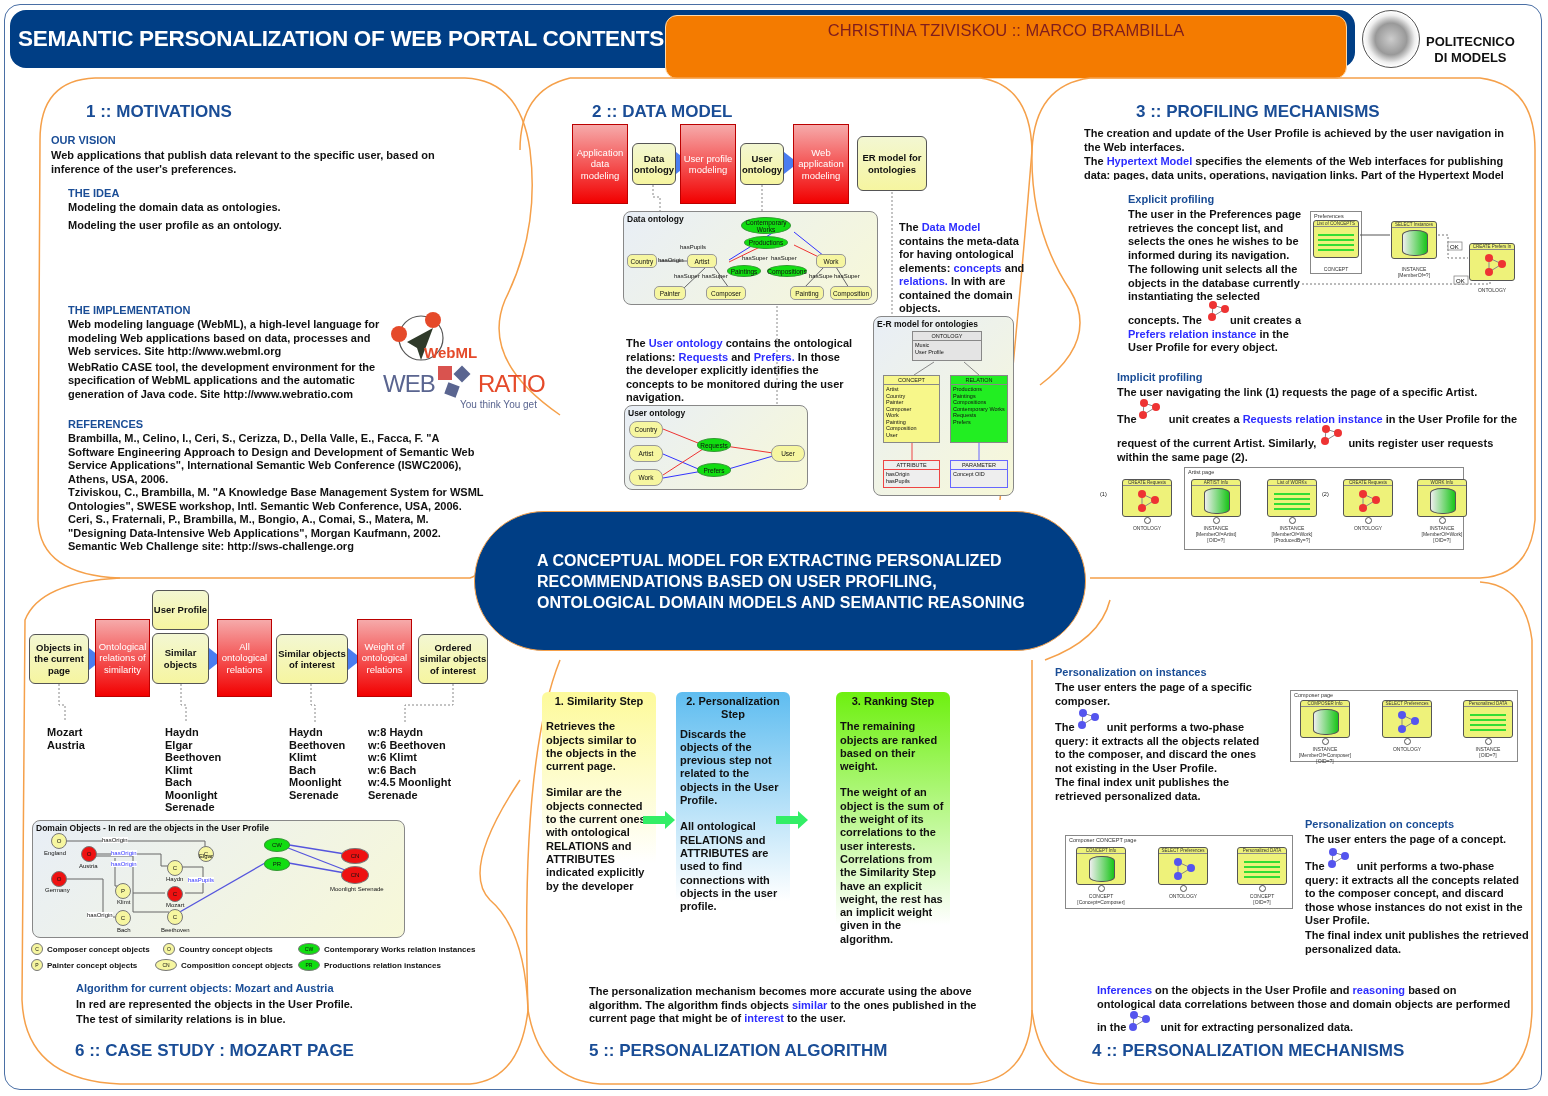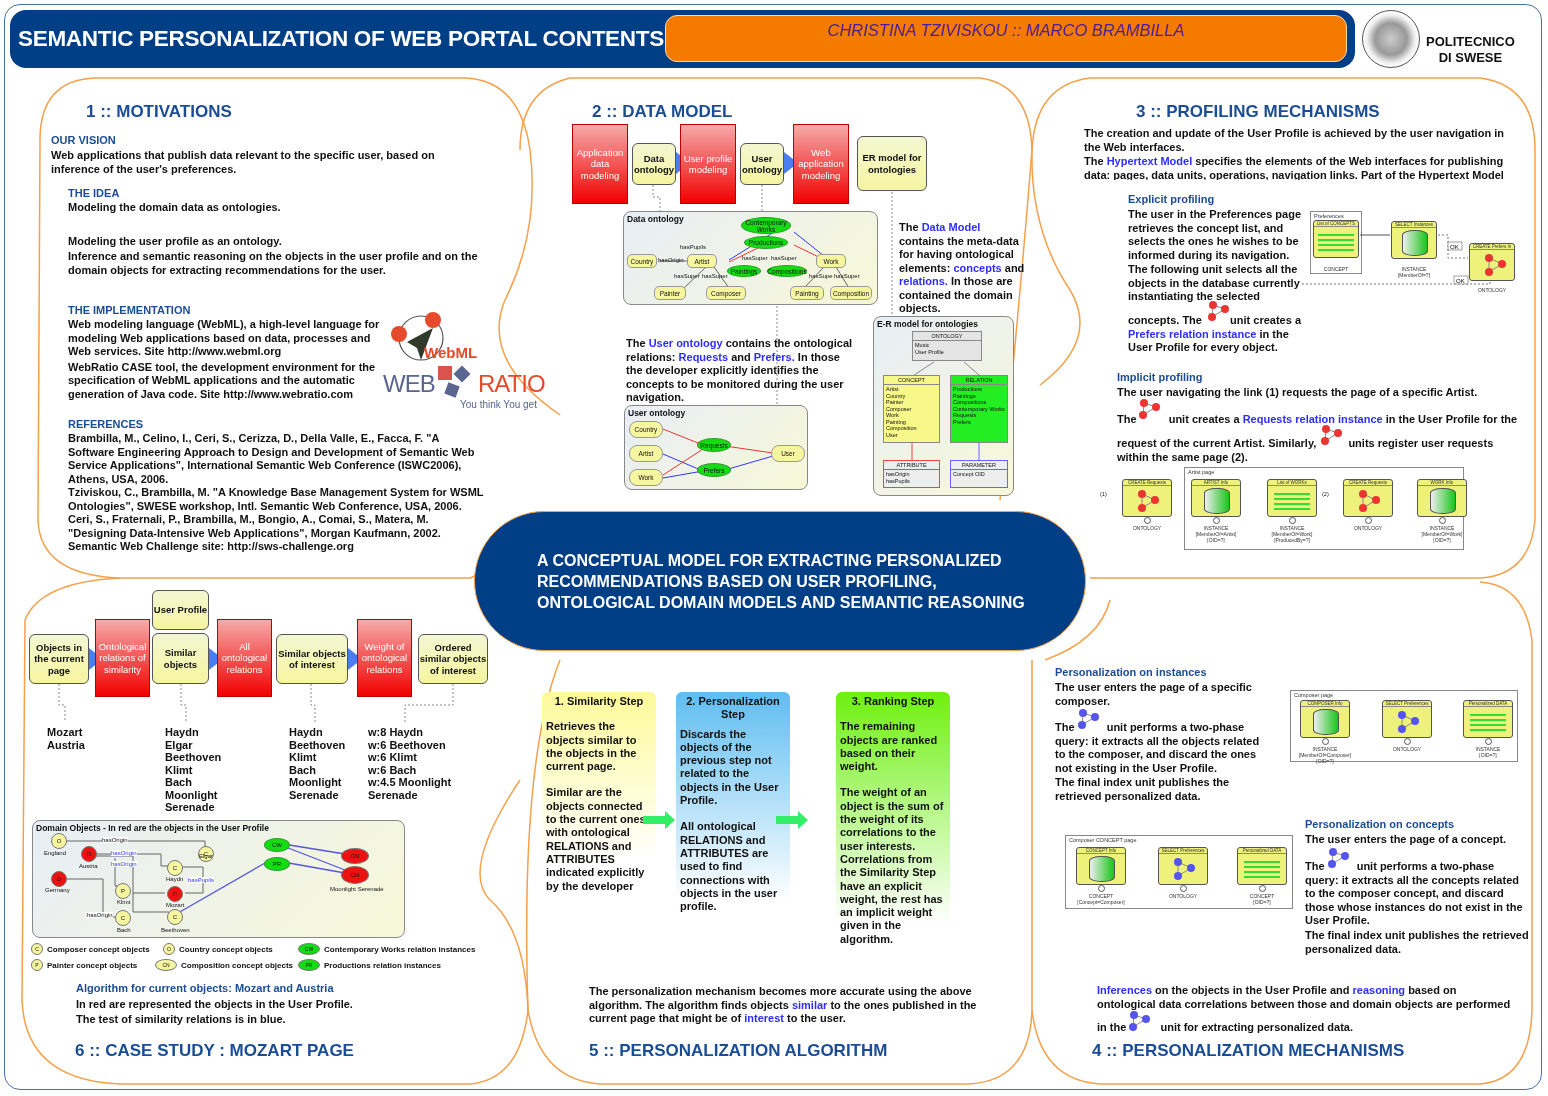--- a/index.html
+++ b/index.html
@@ -1,21 +1,21 @@
 <!DOCTYPE html>
 <html><head>
 <meta charset="utf-8">
 <style>
   html,body{margin:0;padding:0;background:#fff;}
   body{width:1548px;height:1096px;position:relative;overflow:hidden;font-family:"Liberation Sans",sans-serif;color:#111;}
   .frame{position:absolute;left:4px;top:4px;width:1538px;height:1086px;border:1.5px solid #4a6fa5;border-radius:16px;box-sizing:border-box;}
   .abs{position:absolute;}
   .hdr{position:absolute;left:10px;top:10px;width:1345px;height:58px;background:#003e85;border-radius:16px;}
   .hdr-title{position:absolute;left:20px;top:26px;color:#fff;font-weight:bold;font-size:22.5px;letter-spacing:-0.3px;}
-  .hdr-authors{position:absolute;left:665px;top:15px;width:682px;height:47px;background:#f47b00;border:1.5px solid #ffd9a8;border-radius:12px;box-sizing:border-box;text-align:center;color:#4c1d95;font-style:italic;}
+  .hdr-authors{position:absolute;left:665px;top:15px;width:682px;height:64px;background:#f47b00;border:1.5px solid #ffd9a8;border-radius:12px;box-sizing:border-box;text-align:center;color:#7f1d1d;}
   .hdr-authors .n{font-size:16.5px;margin-top:5px;}
   .hdr-authors .a{font-size:10.3px;margin-top:3px;}
   .seal{position:absolute;left:1362px;top:10px;width:56px;height:56px;border-radius:50%;border:1.5px solid #555;background:radial-gradient(circle,#ccc 0,#999 40%,#eee 60%,#fff 70%);}
   .seal-txt{position:absolute;left:1426px;top:34px;font-weight:bold;font-size:13px;text-align:center;line-height:16px;}
   .sec-title{position:absolute;color:#1a4d96;font-weight:bold;font-size:17px;}
   .sub{color:#1a4d96;font-weight:bold;font-size:11px;}
   .txt{font-weight:bold;font-size:11px;line-height:13.5px;}
   .blue{color:#2d2dff;}
   .pill{position:absolute;left:474px;top:511px;width:612px;height:140px;background:#003e85;border-radius:70px;border:1.5px solid #f5a04a;box-sizing:border-box;}
   .pill-txt{position:absolute;left:62px;top:38px;color:#fff;font-weight:bold;font-size:16px;line-height:21px;}
@@ -54,21 +54,21 @@
 
 <div class="hdr">
   <div class="hdr-title" style="top:16px;left:8px;">SEMANTIC PERSONALIZATION OF WEB PORTAL CONTENTS</div>
 </div>
 <div class="hdr-authors">
   <div class="n">CHRISTINA TZIVISKOU :: MARCO BRAMBILLA</div>
 </div>
 <div class="seal"></div>
 <div class="seal-txt">
   <div>POLITECNICO</div>
-  <div>DI SWESE</div>
+  <div>DI MODELS</div>
 </div>
 
 <svg class="abs" style="left:0;top:0;" width="1548" height="1096">
   <g fill="none" stroke="#f5a04a" stroke-width="1.5">
     <path d="M95,78 Q40,80 40,140 L38,520 Q40,575 120,578 L470,578 Q480,575 495,555 Q520,520 560,515 M95,78 L465,78 Q520,80 530,150 Q540,230 505,300 Q480,360 560,415"></path>
     <path d="M570,78 Q520,90 520,150 M570,78 L980,78 Q1030,85 1032,150 M1032,150 Q1020,300 1000,500"></path>
     <path d="M1090,78 L1480,78 Q1535,85 1535,150 L1535,520 Q1530,575 1480,578 L1090,578 M1090,78 Q1035,85 1032,150 Q1030,230 1070,290 Q1100,340 1040,385"></path>
     <path d="M120,578 Q40,582 25,620 L22,1000 Q25,1080 120,1084 L470,1084 Q520,1080 528,1010 Q525,930 490,900 Q460,870 520,780"></path>
     <path d="M528,1010 Q540,1080 600,1084 L970,1084 Q1030,1080 1032,1010 L1032,660 M528,1010 Q520,760 560,660"></path>
     <path d="M1032,1010 Q1040,1080 1100,1084 L1480,1084 Q1530,1080 1532,1010 L1532,640 Q1525,585 1480,582 M1045,660 Q1100,640 1110,600"></path>
@@ -77,23 +77,22 @@
 
 <div class="pill">
   <div class="pill-txt" style="width:490px;">A CONCEPTUAL MODEL FOR EXTRACTING PERSONALIZED RECOMMENDATIONS BASED ON USER PROFILING, ONTOLOGICAL DOMAIN MODELS AND SEMANTIC REASONING</div>
 </div>
 
 <div class="sec-title" style="left:86px;top:102px;">1 :: MOTIVATIONS</div>
 <div class="abs sub" style="left:51px;top:134px;">OUR VISION</div>
 <div class="abs txt" style="left:51px;top:149px;width:400px;">Web applications that publish data relevant to the specific user, based on inference of the user's preferences.</div>
 <div class="abs sub" style="left:68px;top:187px;">THE IDEA</div>
 <div class="abs" style="left:68px;top:201px;width:420px;">
-  <div class="txt" style="margin-bottom:20px;">Modeling the domain data as ontologies.</div>
+  <div class="txt" style="margin-bottom:4px;">Modeling the domain data as ontologies.</div>
   <div class="txt" style="margin-bottom:2px;">Modeling the user profile as an ontology.</div>
-  <div class="txt" style="margin-bottom:2px;">Inference and semantic reasoning on the objects in the user profile and on the domain objects for extracting recommendations for the user.</div>
 </div>
 <div class="abs sub" style="left:68px;top:304px;">THE IMPLEMENTATION</div>
 <div class="abs" style="left:68px;top:318px;width:315px;">
   <div class="txt" style="margin-bottom:2px;">Web modeling language (WebML), a high-level language for modeling Web applications based on data, processes and Web services. Site http://www.webml.org</div>
   <div class="txt">WebRatio CASE tool, the development environment for the specification of WebML applications and the automatic generation of Java code. Site http://www.webratio.com</div>
 </div>
 
 <svg class="abs" style="left:385px;top:312px;" width="70" height="52">
   <circle cx="36" cy="26" r="22" fill="none" stroke="#555" stroke-width="1.2"></circle>
   <circle cx="14" cy="22" r="8" fill="#e54a2a"></circle>
@@ -163,21 +162,21 @@
   <div class="lbl" style="left:56px;top:32px;">hasPupils</div>
   <div class="lbl" style="left:34px;top:45px;">hasOrigin</div>
   <div class="lbl" style="left:118px;top:43px;">hasSuper</div>
   <div class="lbl" style="left:147px;top:43px;">hasSuper</div>
   <div class="lbl" style="left:50px;top:61px;">hasSuper</div>
   <div class="lbl" style="left:78px;top:61px;">hasSuper</div>
   <div class="lbl" style="left:185px;top:61px;">hasSupe</div>
   <div class="lbl" style="left:210px;top:61px;">hasSuper</div>
 </div>
 
-<div class="abs txt" style="left:899px;top:221px;width:128px;"><span>The </span><span class="blue">Data Model</span><span> contains the meta-data for having ontological elements: </span><span class="blue">concepts</span><span> and </span><span class="blue">relations.</span><span> In those are contained the domain objects.</span></div>
+<div class="abs txt" style="left:899px;top:221px;width:128px;"><span>The </span><span class="blue">Data Model</span><span> contains the meta-data for having ontological elements: </span><span class="blue">concepts</span><span> and </span><span class="blue">relations.</span><span> In with are contained the domain objects.</span></div>
 
 <div class="abs txt" style="left:626px;top:337px;width:228px;"><span>The </span><span class="blue">User ontology</span><span> contains the ontological relations: </span><span class="blue">Requests</span><span> and </span><span class="blue">Prefers.</span><span> In those the developer explicitly identifies the concepts to be monitored during the user navigation.</span></div>
 
 <div class="diagram" style="left:624px;top:405px;width:184px;height:85px;">
   <div class="dtitle">User ontology</div>
   <svg class="abs" style="left:0;top:0;" width="184" height="85">
     <line x1="38" y1="23" x2="78" y2="39" stroke="#e33"></line>
     <line x1="38" y1="48" x2="78" y2="65" stroke="#33f"></line>
     <line x1="38" y1="69" x2="78" y2="43" stroke="#e33"></line>
     <line x1="38" y1="72" x2="78" y2="65" stroke="#33f"></line>

